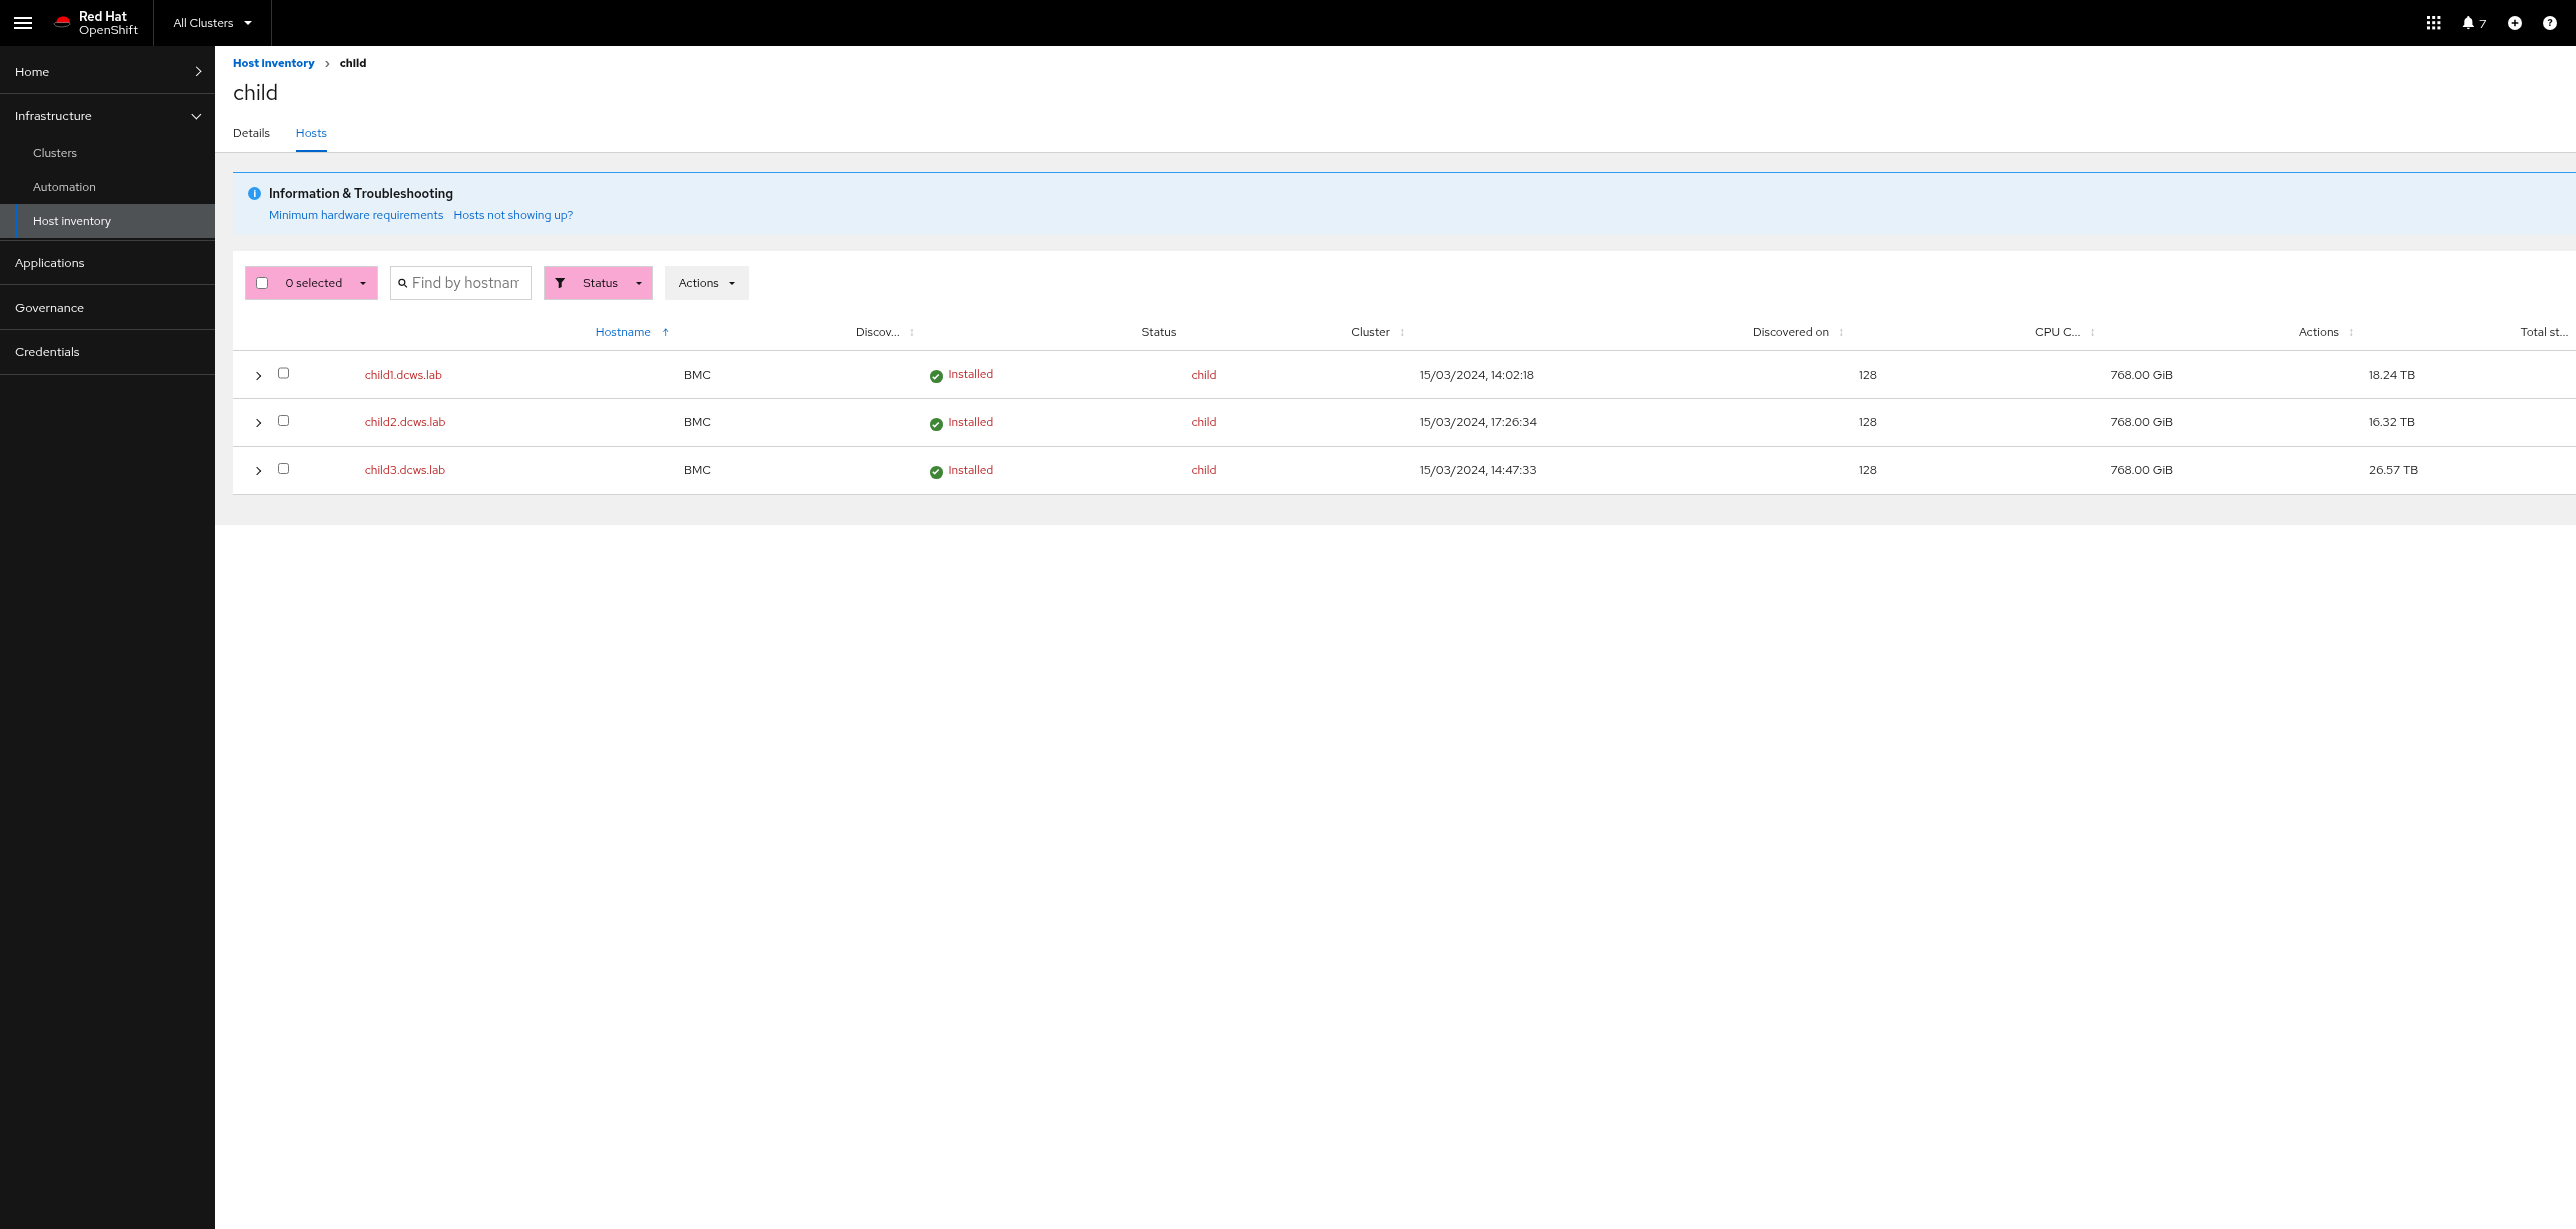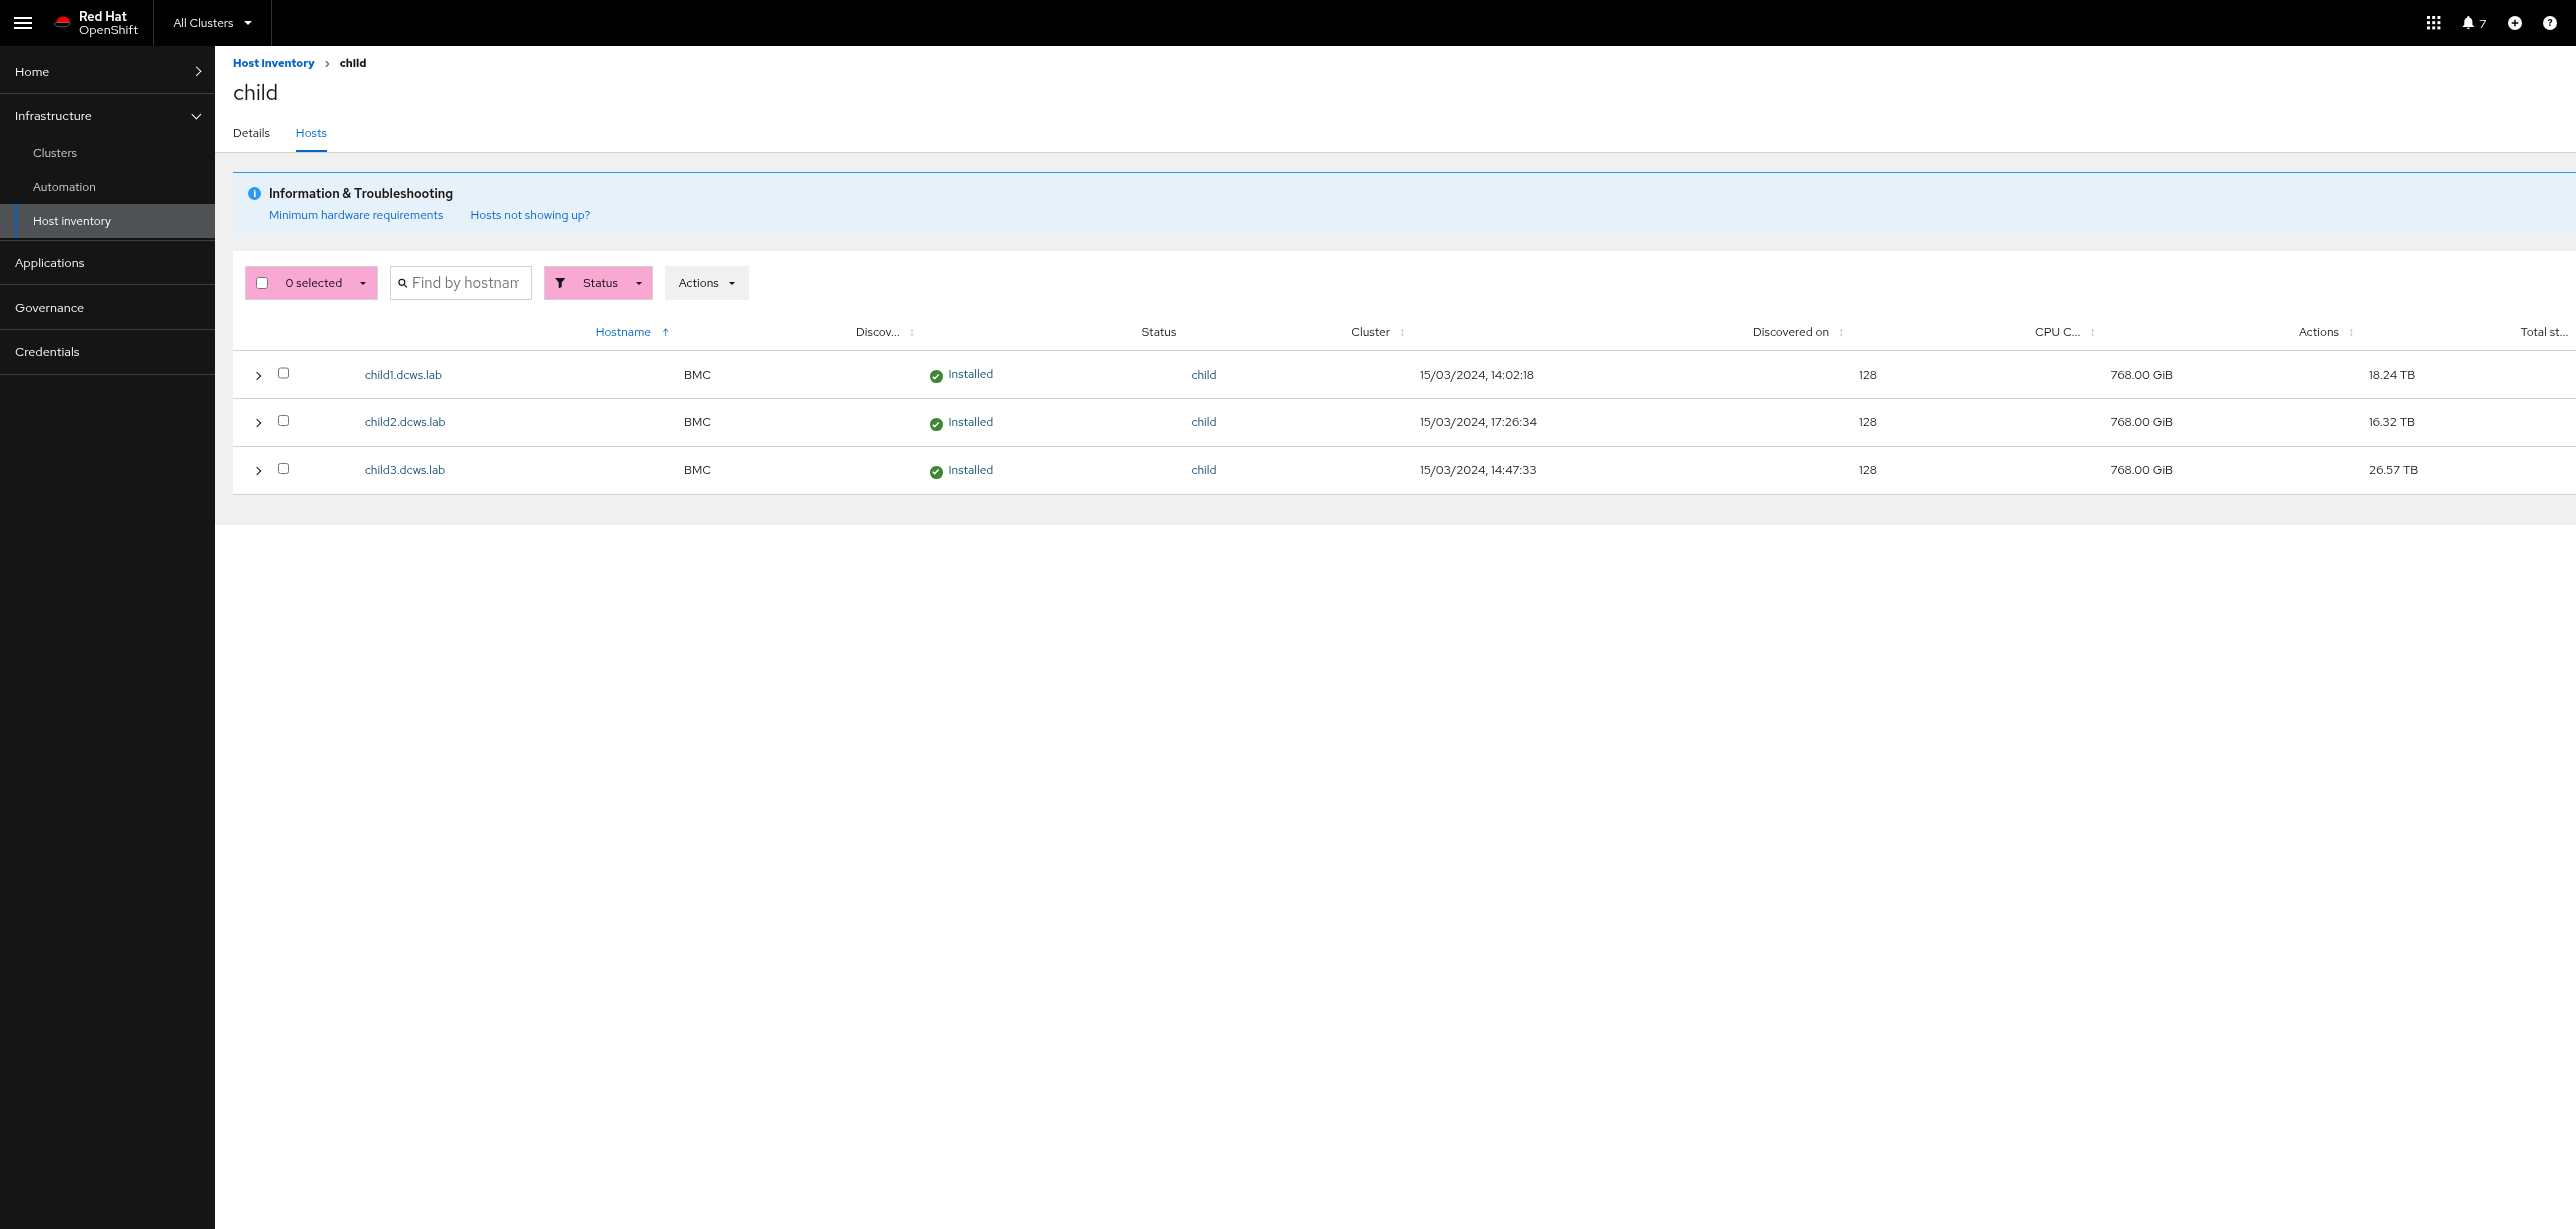--- a/index.html
+++ b/index.html
@@ -41,40 +41,40 @@
 .crumbs{padding:10.4px 18px 4.5px;font-size:11.2px;font-weight:bold;}
 .crumbs a{color:#06c;text-decoration:none;}
 .crumb-sep{margin:0 7.5px;color:#6a6e73;}
 .page-title{font-size:21.6px;font-weight:400;padding:3px 18px 10.4px;}
 .tabs{display:flex;gap:26px;padding:0 18px;border-bottom:0.7px solid #d2d2d2;}
 .tab{padding:7.5px 0 9px;font-size:12px;color:#151515;cursor:pointer;border-bottom:2.2px solid transparent;}
 .tab.active{color:#06c;border-bottom-color:#06c;}
 .content-wrap{background:#f0f0f0;padding:19.4px 0 30px 18px;}
 .info-panel{background:#e7f1fa;border-top:1.5px solid #2b9af3;padding:12px 15px;margin-bottom:16.4px;margin-right:0;}
 .info-head{display:flex;align-items:center;gap:7.5px;font-weight:600;font-size:12.7px;margin-bottom:4.5px;}
-.info-links{margin-left:21px;display:flex;gap:27px;}
+.info-links{margin-left:21px;display:flex;gap:10px;}
 .info-links a{color:#06c;text-decoration:none;font-size:12px;}
 .info-i{width:13.4px;height:13.4px;border-radius:50%;background:#2b9af3;color:#fff;display:flex;align-items:center;justify-content:center;font-size:9px;font-weight:bold;}
 .table-card{background:#fff;padding:15px 0 0 0;}
 .toolbar{display:flex;gap:12px;padding:0 12px 13.4px;}
 .btn-outline{border:0.7px solid #d2d2d2;background:#f9a8d4;padding:6px 10.4px;font-size:12px;display:flex;align-items:center;gap:18px;cursor:pointer;}
 .btn-grey{background:#f0f0f0;border:none;padding:6px 13.4px;font-size:12px;display:flex;align-items:center;gap:10.4px;cursor:pointer;}
 .search-wrap{border:0.7px solid #d2d2d2;display:flex;align-items:center;padding:0 7.5px;width:142px;}
 .search-wrap input{border:none;outline:none;padding:6px 4.5px;font-size:15px;width:100%;}
 .cbx{width:11.2px;height:11.2px;}
 .tri{width:0;height:0;border-left:3.7px solid transparent;border-right:3.7px solid transparent;border-top:3.7px solid #151515;}
 .mag{width:10.4px;height:10.4px;}
 .funnel{width:10.4px;height:10.4px;}
 table{width:100%;border-collapse:collapse;}
 th{text-align:right;font-weight:400;font-size:12px;padding:10.4px 7.5px;border-bottom:0.7px solid #d2d2d2;color:#151515;white-space:nowrap;}
 th.sorted{color:#06c;}
 .sort-arrow{margin-left:12px;font-size:10.4px;}
 .sort-neutral{color:#b8bbbe;margin-left:9px;}
 td{padding:15px 7.5px;border-bottom:0.7px solid #d2d2d2;font-size:12px;white-space:nowrap;}
-td a{color:#0c4a6e;text-decoration:none;}
+td a{color:#b91c1c;text-decoration:none;}
 .expand-icon{width:6px;height:6px;border-right:1.5px solid #151515;border-bottom:1.5px solid #151515;transform:rotate(-45deg);display:inline-block;}
 .ok-circle{width:12.7px;height:12.7px;border-radius:50%;background:#3e8635;display:inline-flex;align-items:center;justify-content:center;margin-right:6px;vertical-align:-2.2px;}
 .ok-circle svg{width:7.5px;height:7.5px;fill:#fff;}
 th:first-child,td:first-child{padding-left:21px;width:37px;}
 </style>
 </head>
 <body>
 
 <header class="masthead">
   <div class="mast-left">

